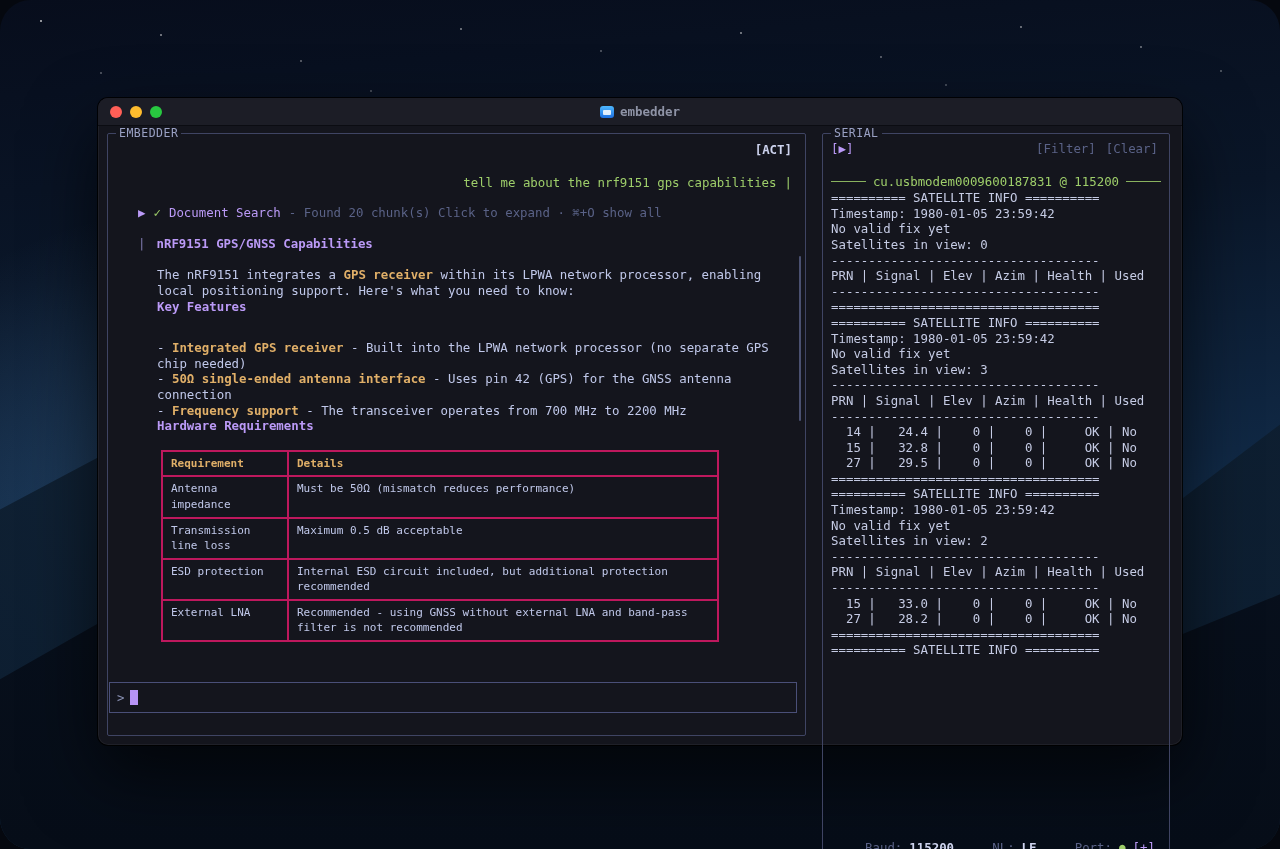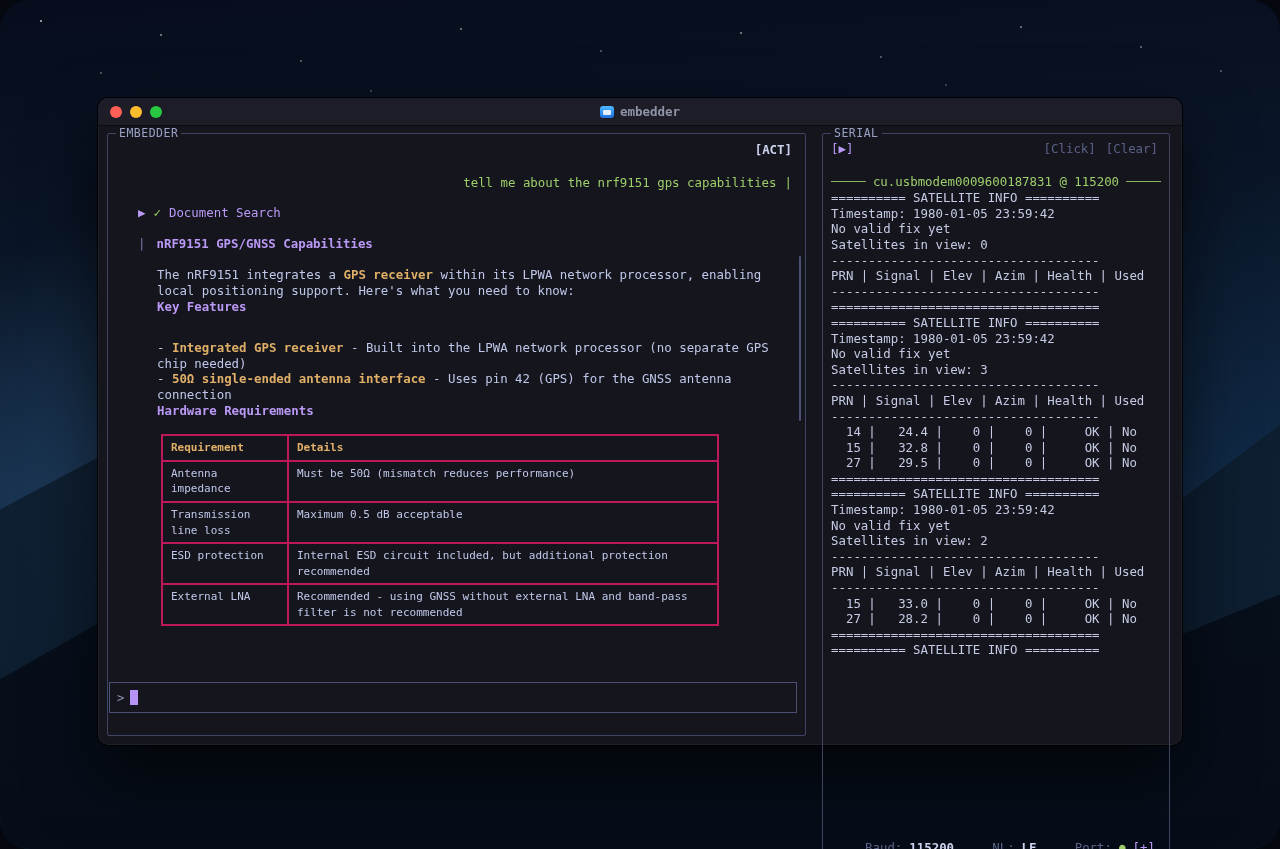--- a/index.html
+++ b/index.html
@@ -118,34 +118,36 @@
 
         <div class="user-row">
           <span>tell me about the nrf9151 gps capabilities</span>
           <span>|</span>
         </div>
 
         <div class="tool-row">
           <span class="tool-arrow">▶</span>
           <span class="tool-check">✓</span>
           <span class="tool-name">Document Search</span>
+          <span class="tool-detail">- Found 20 chunk(s) Click to expand · ⌘+O show all</span>
         </div>
 
         <div class="heading-row">
           <span class="h-marker">|</span>
           <span class="h-text">nRF9151 GPS/GNSS Capabilities</span>
         </div>
 
         <div class="assistant">
           <div class="para"><span>The nRF9151 integrates a </span><span class="c-orange">GPS receiver</span><span> within its LPWA network processor, enabling local positioning support. Here's what you need to know:</span></div>
           <div class="subhead">Key Features</div>
 
           <div class="bullets">
             <div class="para"><span>- </span><span class="c-orange">Integrated GPS receiver</span><span> - Built into the LPWA network processor (no separate GPS chip needed)</span></div>
             <div class="para"><span>- </span><span class="c-orange">50Ω single-ended antenna interface</span><span> - Uses pin 42 (GPS) for the GNSS antenna connection</span></div>
+            <div class="para"><span>- </span><span class="c-orange">Frequency support</span><span> - The transceiver operates from 700 MHz to 2200 MHz</span></div>
           </div>
 
           <div class="subhead">Hardware Requirements</div>
 
           <table class="gps-table">
             <colgroup>
                 <col class="col-req">
                 <col class="col-det">
               </colgroup>
             <thead>
@@ -184,21 +186,21 @@
       </div>
     </div>
 
     <div class="panel serial-panel mono">
       <span class="panel-label">SERIAL</span>
 
       <div class="serial-body">
         <div class="serial-toolbar">
           <span class="btn-play">[▶]</span>
           <span class="right">
-            <span>[Click]</span>
+            <span>[Filter]</span>
             <span>[Clear]</span>
           </span>
         </div>
 
         <div class="conn-header">
           <span class="hline"></span>
           <span>cu.usbmodem0009600187831 @ 115200</span>
           <span class="hline"></span>
         </div>
 

